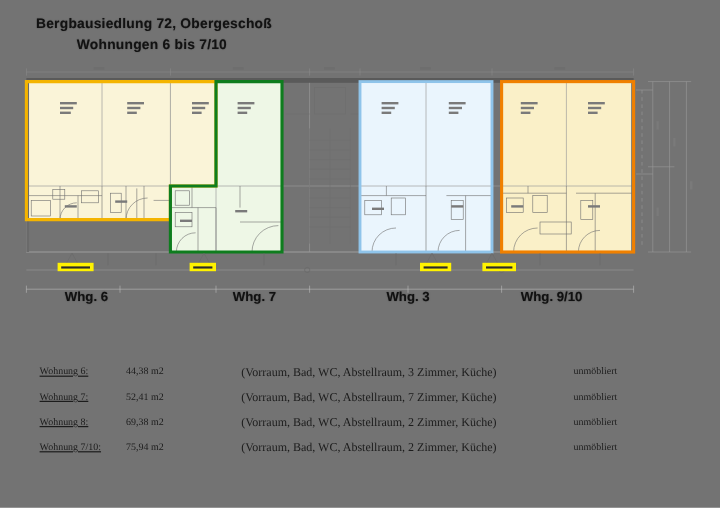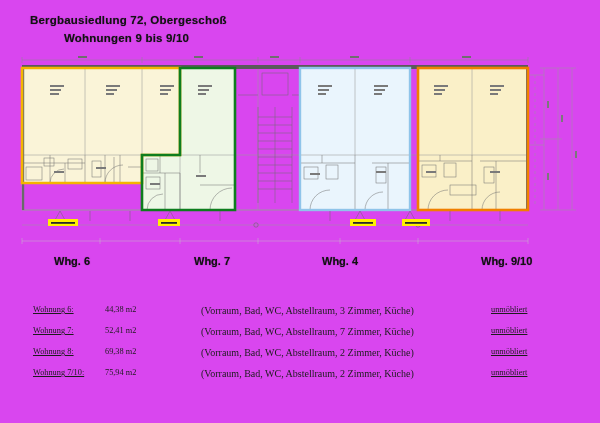--- a/index.html
+++ b/index.html
@@ -3,21 +3,21 @@
 <meta charset="utf-8">
 <style>
   html,body{margin:0;padding:0;}
   body{
     width:600px;height:423px;
     background:#ffffff;
     font-family:"Liberation Serif", serif;
     overflow:hidden;
     position:relative;
   }
-  .page{position:absolute;inset:0;background:#d946ef;}
+  .page{position:absolute;inset:0;background:#737373;}
 
   
   .title-block{position:absolute;left:0;top:14px;width:600px;text-align:left;}
   .title-line1{
     font-family:"Liberation Sans", sans-serif;
     font-weight:bold;font-size:11.5px;color:#121212;
     letter-spacing:.2px;margin-left:30px;
     text-shadow:0 0 1px rgba(0,0,0,.45);
   }
   .title-line2{
@@ -25,64 +25,64 @@
     font-weight:bold;font-size:11.5px;color:#121212;
     letter-spacing:.2px;margin-left:64px;margin-top:6px;
     text-shadow:0 0 1px rgba(0,0,0,.45);
   }
 
   
   .plan{position:absolute;left:10px;top:55px;width:580px;height:190px;}
   .plan svg{display:block;}
 
   
-  .whg-row{position:absolute;left:0;top:255px;width:600px;height:18px;}
+  .whg-row{position:absolute;left:0;top:242px;width:600px;height:18px;}
   .whg{
     position:absolute;
     font-family:"Liberation Sans", sans-serif;
     font-weight:bold;font-size:11px;color:#111;
     text-shadow:0 0 1px rgba(0,0,0,.5);
     white-space:nowrap;
   }
   .whg.w6{left:54px;}
   .whg.w7{left:163px;margin-left:31px;}
   .whg.w8{left:322px;}
-  .whg.w9{left:434px;margin-left:47px;}
+  .whg.w9{left:434px;}
 
   
   .table{position:absolute;left:33px;top:305px;width:540px;}
   .trow{position:relative;height:21px;}
   .c-label{
     position:absolute;left:0;top:0;
     font-size:8.3px;color:#1c1c1c;
     text-decoration:underline;
     font-family:"Liberation Serif", serif;
     white-space:nowrap;
   }
   .c-area{
     position:absolute;left:72px;top:0;
     font-size:8.3px;color:#1c1c1c;white-space:nowrap;
   }
   .c-rooms{
     position:absolute;left:168px;top:0;
     font-size:10px;color:#1c1c1c;white-space:nowrap;
   }
   .c-furn{
-    position:absolute;left:458px;top:0;
-    font-size:8.3px;color:#1c1c1c;white-space:nowrap;text-decoration:underline;
+    position:absolute;left:445px;top:0;
+    font-size:8.3px;color:#1c1c1c;white-space:nowrap;
   }
 </style>
 </head>
 <body>
 
 <div class="page">
 
   <div class="title-block">
     <div class="title-line1">Bergbausiedlung 72, Obergeschoß</div>
-    <div class="title-line2">Wohnungen 9 bis 9/10</div>
+    <div class="title-line2">Wohnungen 6 bis 7/10</div>
   </div>
 
   <div class="plan">
     <svg width="580" height="190" viewBox="0 0 580 190" xmlns="http://www.w3.org/2000/svg">
       <defs>
         <pattern id="hatch" width="4" height="4" patternUnits="userSpaceOnUse" patternTransform="rotate(45)">
           <line x1="0" y1="0" x2="0" y2="4" stroke="#b8b8b8" stroke-width="0.5"></line>
         </pattern>
       </defs>
 
@@ -309,21 +309,21 @@
       </g>
       <g stroke="#9a9a9a" stroke-width="0.5" stroke-dasharray="3 3">
         <line x1="525" y1="20" x2="525" y2="150"></line>
       </g>
     </svg>
   </div>
 
   <div class="whg-row">
     <div class="whg w6">Whg. 6</div>
     <div class="whg w7">Whg. 7</div>
-    <div class="whg w8">Whg. 4</div>
+    <div class="whg w8">Whg. 3</div>
     <div class="whg w9">Whg. 9/10</div>
   </div>
 
   <div class="table">
 
     <div class="trow">
       <span class="c-label">Wohnung 6:</span>
       <span class="c-area">44,38 m2</span>
       <span class="c-rooms">(Vorraum, Bad, WC, Abstellraum, 3 Zimmer, Küche)</span>
       <span class="c-furn">unmöbliert</span>

